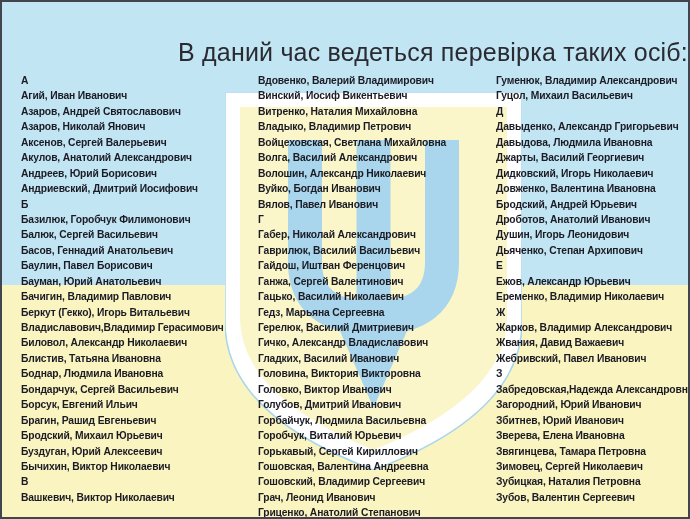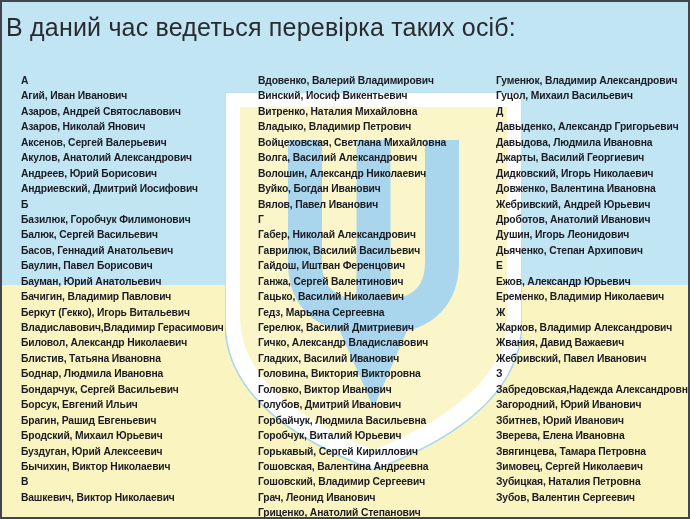--- a/index.html
+++ b/index.html
@@ -27,23 +27,23 @@
   }
   .bg-bottom{
     position:absolute;left:0;top:283px;width:100%;height:236px;
     background:var(--bottom-background);z-index:0;
   }
   .emblem{
     position:absolute;left:223px;top:90px;width:297px;height:378px;
     z-index:1;
   }
   .title{
-    position:absolute;left:0;top:11px;width:100%;
-    margin:0;padding-left:4px;box-sizing:border-box;
-    text-align:left;
+    position:absolute;left:0;top:36px;width:100%;
+    margin:0;padding-left:14px;box-sizing:border-box;
+    text-align:right;
     font-size:25px;font-weight:400;
     color:var(--title-color);
     z-index:2;
     letter-spacing:0.2px;
   }
   .col{
     position:absolute;top:71px;z-index:2;
     color:var(--text);
   }
   .col-1{left:19px;width:236px;}
@@ -141,21 +141,21 @@
     </div>
   <div class="col col-3">
       <div class="row">Гуменюк, Владимир Александрович</div>
       <div class="row">Гуцол, Михаил Васильевич</div>
       <div class="row">Д</div>
       <div class="row">Давыденко, Александр Григорьевич</div>
       <div class="row">Давыдова, Людмила Ивановна</div>
       <div class="row">Джарты, Василий Георгиевич</div>
       <div class="row">Дидковский, Игорь Николаевич</div>
       <div class="row">Довженко, Валентина Ивановна</div>
-      <div class="row">Жебривский, Андрей Юрьевич</div>
+      <div class="row">Бродский, Андрей Юрьевич</div>
       <div class="row">Дроботов, Анатолий Иванович</div>
       <div class="row">Душин, Игорь Леонидович</div>
       <div class="row">Дьяченко, Степан Архипович</div>
       <div class="row">Е</div>
       <div class="row">Ежов, Александр Юрьевич</div>
       <div class="row">Еременко, Владимир Николаевич</div>
       <div class="row">Ж</div>
       <div class="row">Жарков, Владимир Александрович</div>
       <div class="row">Жвания, Давид Важаевич</div>
       <div class="row">Жебривский, Павел Иванович</div>

